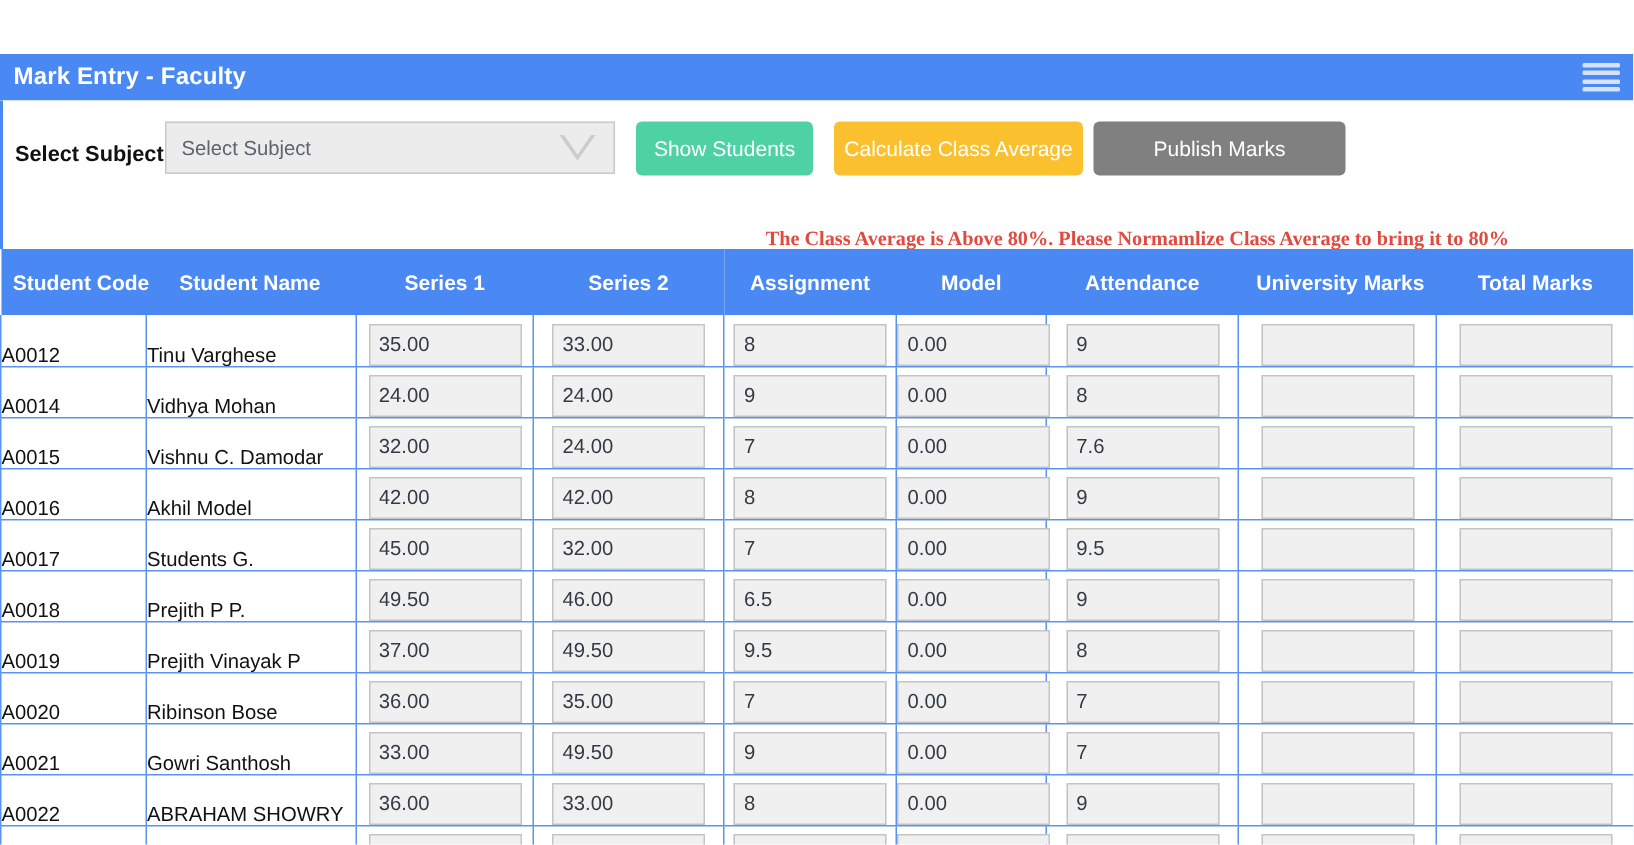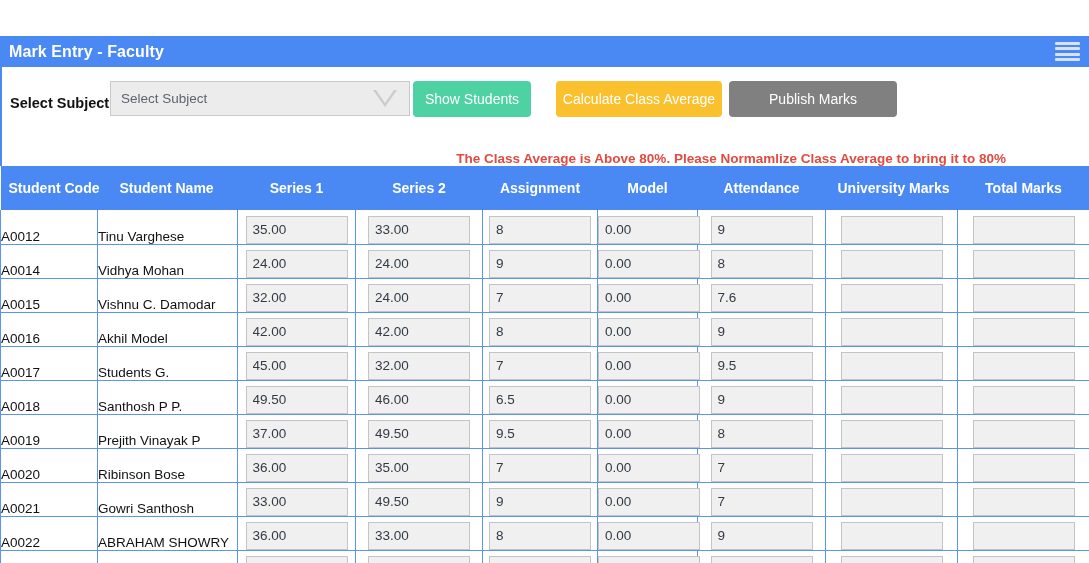--- a/index.html
+++ b/index.html
@@ -112,32 +112,33 @@
     border: none;
     border-radius: 4px;
     color: #ffffff;
     font-size: 14px;
     font-family: "Liberation Sans", sans-serif;
     cursor: pointer;
     white-space: nowrap;
     display: flex; align-items: center; justify-content: center;
     padding: 0 14px;
   }
-  .btn-show     { left: 411px; width: 118px; background: #4ed2a4; }
+  .btn-show     { left: 422px; width: 118px; background: #4ed2a4; }
   .btn-average  { left: 554px; width: 166px; background: #fbc02d; }
   .btn-publish  { left: 727px; width: 168px; background: #808080; }
 
   .warning {
     position: absolute;
     top: 84px;
     right: 83px;
     font-size: 13.5px;
     font-weight: bold;
     color: #e04a3f;
     white-space: nowrap;
+    font-family: Liberation Serif, serif;
   }
 
   
   .table-area {
     position: absolute;
     top: 130px; left: 0;
     width: 1089px;
     height: 433px;
     overflow: hidden;
     background: #ffffff;
@@ -314,21 +315,21 @@
             <td class="c-inp"><input class="cell" type="text" value="45.00" style=""></td>
             <td class="c-inp"><input class="cell" type="text" value="32.00" style=""></td>
             <td class="c-inp"><input class="cell" type="text" value="7" style=""></td>
             <td class="c-inp"><input class="cell" type="text" value="0.00" style=""></td>
             <td class="c-inp"><input class="cell" type="text" value="9.5" style=""></td>
             <td class="c-inp"><input class="cell blank" type="text" style=""></td>
             <td class="c-inp"><input class="cell blank" type="text" style=""></td>
           </tr>
           <tr>
             <td class="c-code">A0018</td>
-            <td class="c-name">Santhosh P P.</td>
+            <td class="c-name">Prejith P P.</td>
             <td class="c-inp"><input class="cell" type="text" value="49.50" style=""></td>
             <td class="c-inp"><input class="cell" type="text" value="46.00" style=""></td>
             <td class="c-inp"><input class="cell" type="text" value="6.5" style=""></td>
             <td class="c-inp"><input class="cell" type="text" value="0.00" style=""></td>
             <td class="c-inp"><input class="cell" type="text" value="9" style=""></td>
             <td class="c-inp"><input class="cell blank" type="text" style=""></td>
             <td class="c-inp"><input class="cell blank" type="text" style=""></td>
           </tr>
           <tr>
             <td class="c-code">A0019</td>

